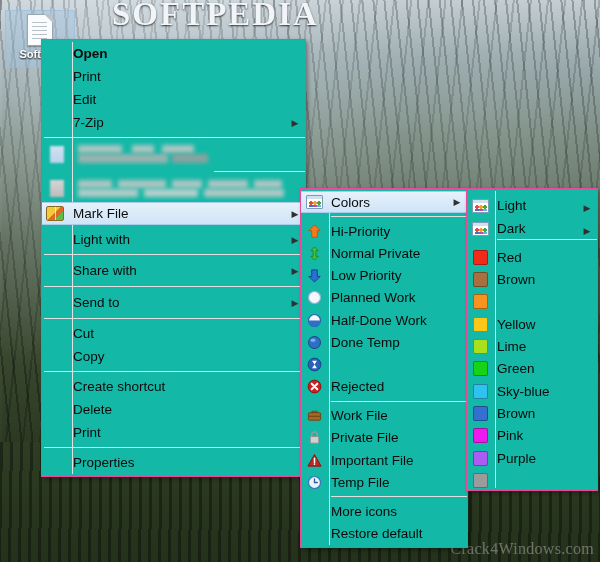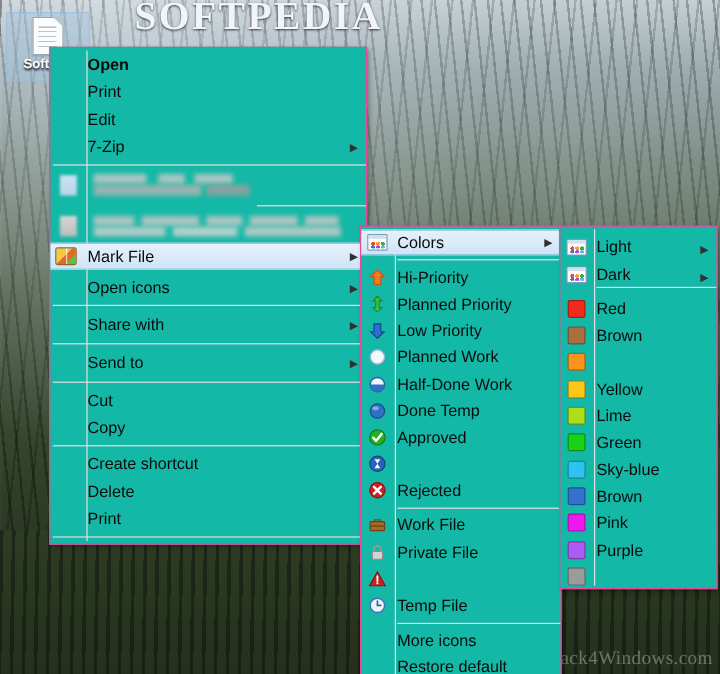--- a/index.html
+++ b/index.html
@@ -255,21 +255,21 @@
 
   <div class="mi sel">
     <span class="ico">
         <span class="markfile-ico"></span>
       </span>
     <span class="txt">Mark File</span>
     <span class="arrow">▶</span>
   </div>
   <div class="mi" style="margin-top:3px;">
     <span class="ico"></span>
-    <span class="txt">Open icons</span>
+    <span class="txt">Light with</span>
     <span class="arrow">▶</span>
   </div>
 
   <div class="sep full"></div>
   <div class="mi" style="height:25px;">
     <span class="ico"></span>
     <span class="txt">Share with</span>
     <span class="arrow">▶</span>
   </div>
   <div class="sep full"></div>
@@ -302,20 +302,25 @@
     <span class="txt">Delete</span>
     <span class="arrow"></span>
   </div>
   <div class="mi">
     <span class="ico"></span>
     <span class="txt">Print</span>
     <span class="arrow"></span>
   </div>
 
   <div class="sep full"></div>
+  <div class="mi">
+    <span class="ico"></span>
+    <span class="txt">Properties</span>
+    <span class="arrow"></span>
+  </div>
 </div>
 
 <div class="menu" id="sub1">
   <div class="gutter-line"></div>
 
   <div class="mi sel">
     <span class="ico">
         <span class="grid-ico"></span>
       </span>
     <span class="txt">Colors</span>
@@ -331,21 +336,21 @@
     </span>
     <span class="txt">Hi-Priority</span>
     <span class="arrow"></span>
   </div>
   <div class="mi">
     <span class="ico">
       <svg class="g" width="15" height="15" viewBox="0 0 16 16">
           <path d="M8 1 L12 5 H9.5 V11 H12 L8 15 L4 11 H6.5 V5 H4 Z" fill="#3fc23f" stroke="#1f8a1f" stroke-width="1"></path>
         </svg>
     </span>
-    <span class="txt">Planned Priority</span>
+    <span class="txt">Normal Private</span>
     <span class="arrow"></span>
   </div>
   <div class="mi">
     <span class="ico">
       <svg class="g" width="15" height="15" viewBox="0 0 16 16">
           <path d="M8 15 L2 9 H5 V2 H11 V9 H14 Z" fill="#2a6fd6" stroke="#17418c" stroke-width="1"></path>
         </svg>
     </span>
     <span class="txt">Low Priority</span>
     <span class="arrow"></span>
@@ -375,30 +380,20 @@
           <circle cx="8" cy="8" r="6.4" fill="#2f6fc4" stroke="#1d4a8a" stroke-width="1.1"></circle>
           <ellipse cx="6.4" cy="5.6" rx="2.8" ry="1.8" fill="#8fc0ec" opacity=".8"></ellipse>
         </svg>
     </span>
     <span class="txt">Done Temp</span>
     <span class="arrow"></span>
   </div>
   <div class="mi">
     <span class="ico">
       <svg class="g" width="15" height="15" viewBox="0 0 16 16">
-          <circle cx="8" cy="8" r="6.8" fill="#24b024" stroke="#0f7a0f" stroke-width="1"></circle>
-          <path d="M4.3 8.3 L6.9 11 L11.8 4.9" fill="none" stroke="#fff" stroke-width="2.2" stroke-linecap="round" stroke-linejoin="round"></path>
-        </svg>
-    </span>
-    <span class="txt">Approved</span>
-    <span class="arrow"></span>
-  </div>
-  <div class="mi">
-    <span class="ico">
-      <svg class="g" width="15" height="15" viewBox="0 0 16 16">
           <circle cx="8" cy="8" r="6.8" fill="#2a62b8" stroke="#173f85" stroke-width="1"></circle>
           <path d="M5.4 4 H10.6 L8 8 L10.6 12 H5.4 L8 8 Z" fill="#fff"></path>
         </svg>
     </span>
     <span class="arrow"></span>
   </div>
   <div class="mi">
     <span class="ico">
       <svg class="g" width="15" height="15" viewBox="0 0 16 16">
           <circle cx="8" cy="8" r="6.8" fill="#cc1f1f" stroke="#8d0f0f" stroke-width="1"></circle>
@@ -433,20 +428,21 @@
     <span class="arrow"></span>
   </div>
   <div class="mi">
     <span class="ico">
       <svg class="g" width="15" height="15" viewBox="0 0 16 16">
           <path d="M8 1.6 L15 14 H1 Z" fill="#c62323" stroke="#8d1010" stroke-width="1"></path>
           <path d="M8 5.5 V10" stroke="#fff" stroke-width="1.6" stroke-linecap="round"></path>
           <circle cx="8" cy="11.8" r="1" fill="#fff"></circle>
         </svg>
     </span>
+    <span class="txt">Important File</span>
     <span class="arrow"></span>
   </div>
   <div class="mi">
     <span class="ico">
       <svg class="g" width="15" height="15" viewBox="0 0 16 16">
           <circle cx="8" cy="8" r="6.4" fill="#eaf2fa" stroke="#3a74b8" stroke-width="1.3"></circle>
           <path d="M8 4.2 V8 H11" stroke="#2a5e9e" stroke-width="1.4" fill="none" stroke-linecap="round"></path>
         </svg>
     </span>
     <span class="txt">Temp File</span>

